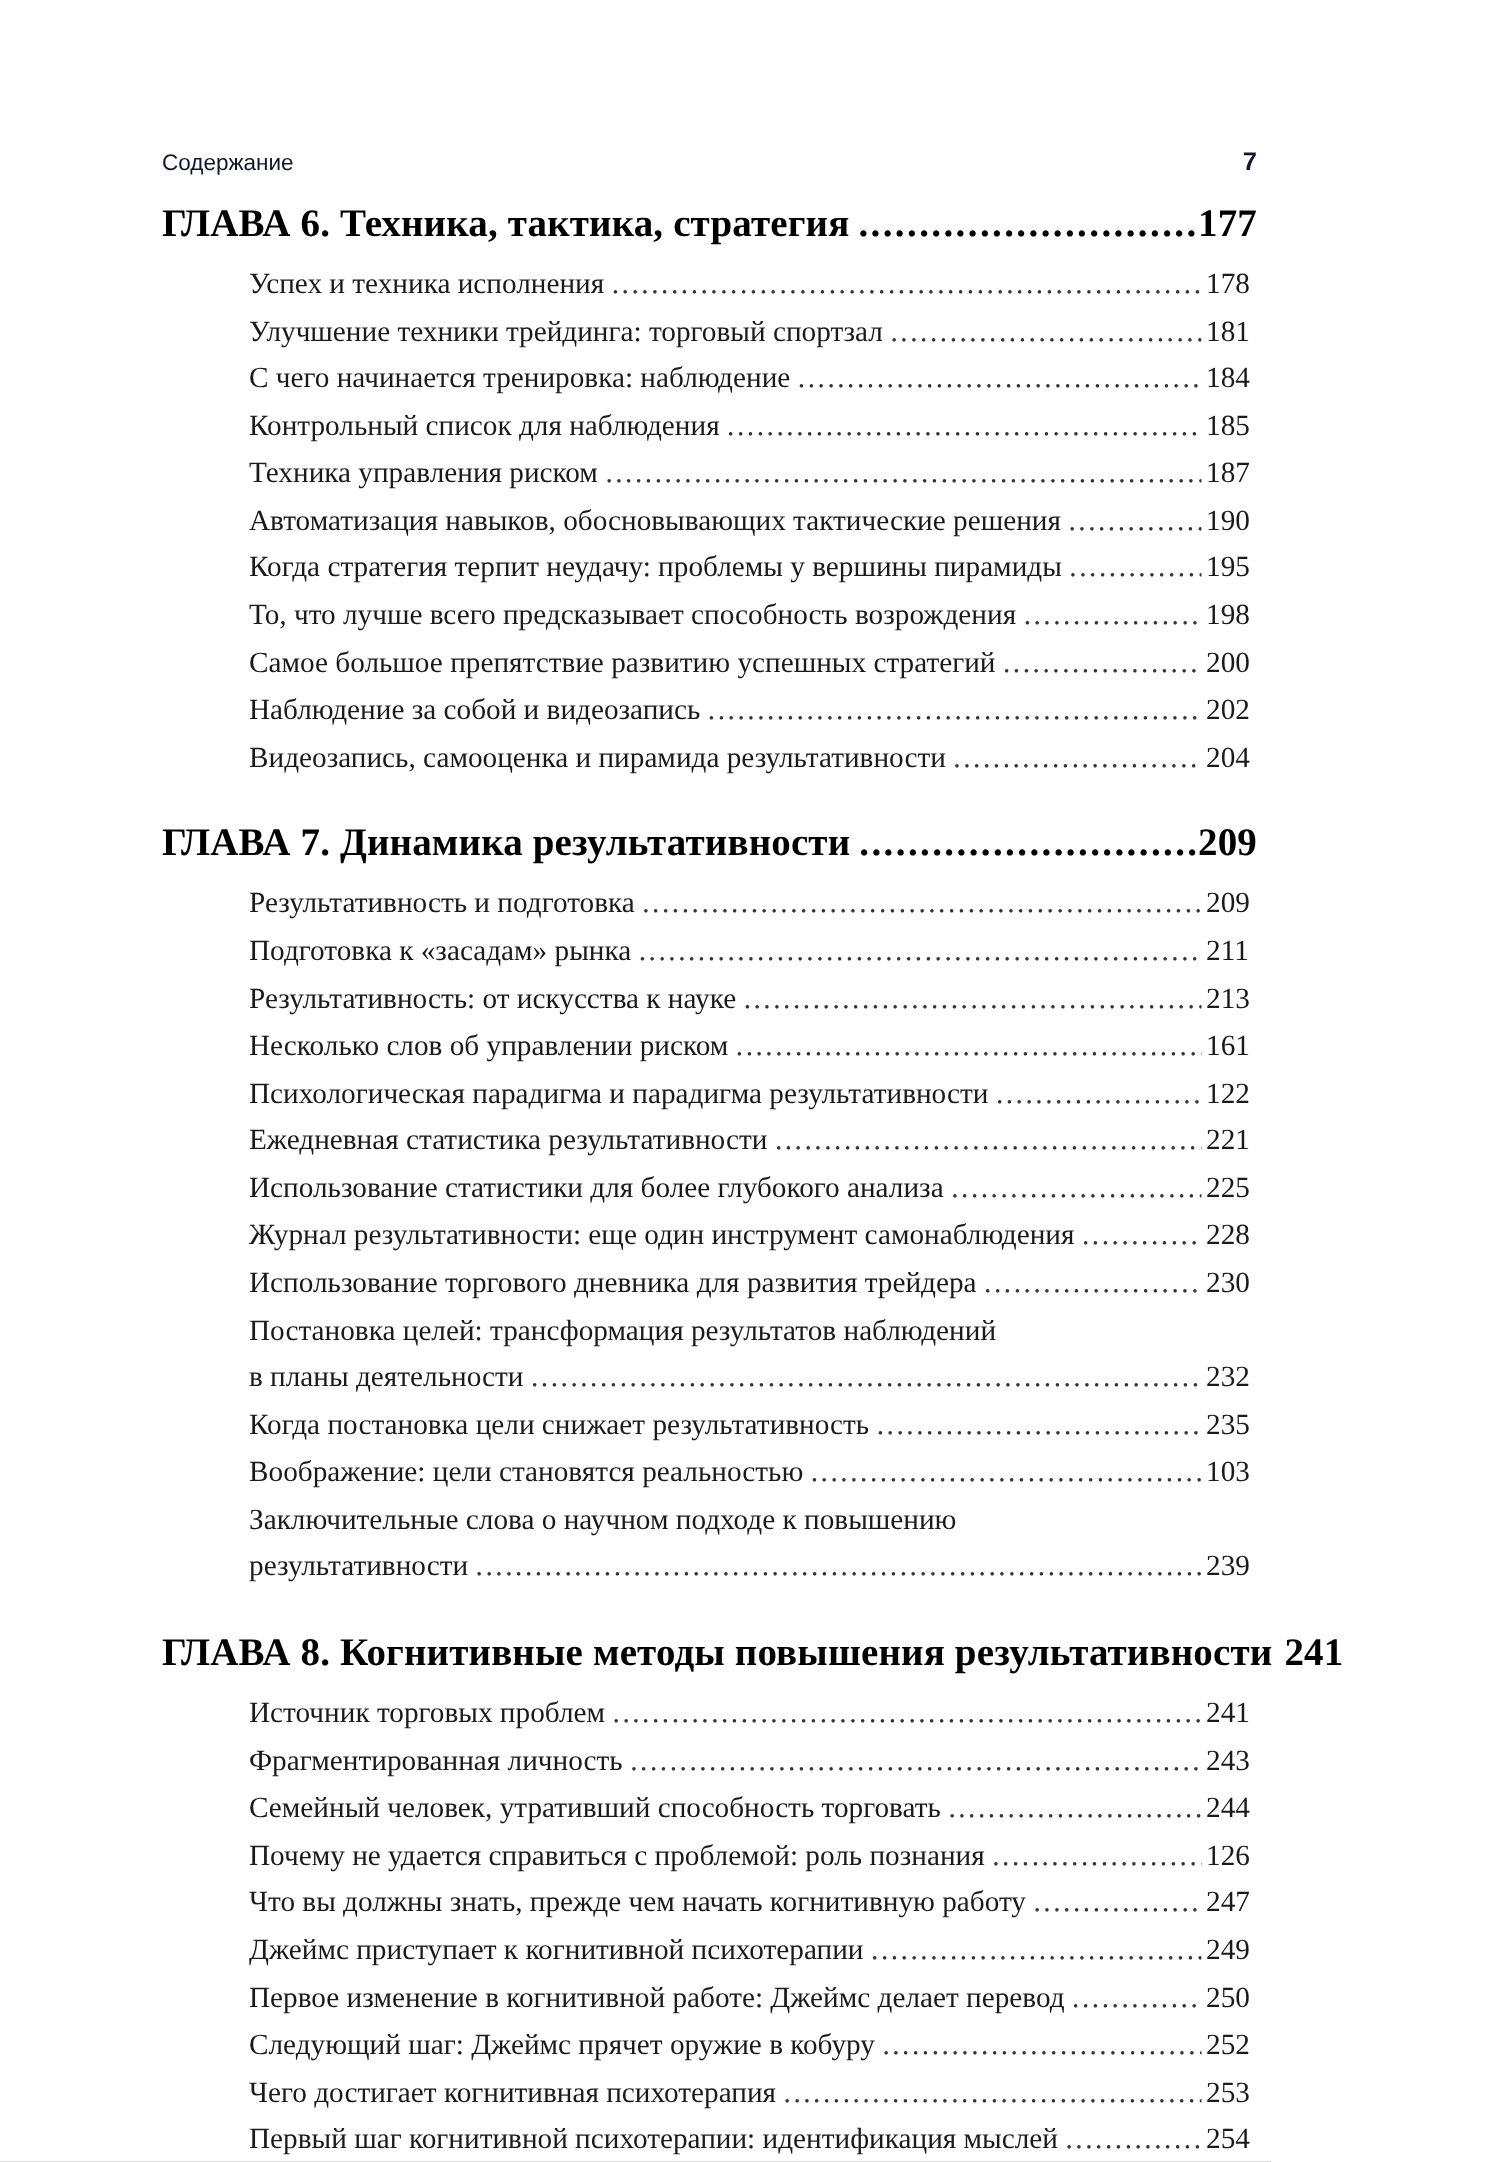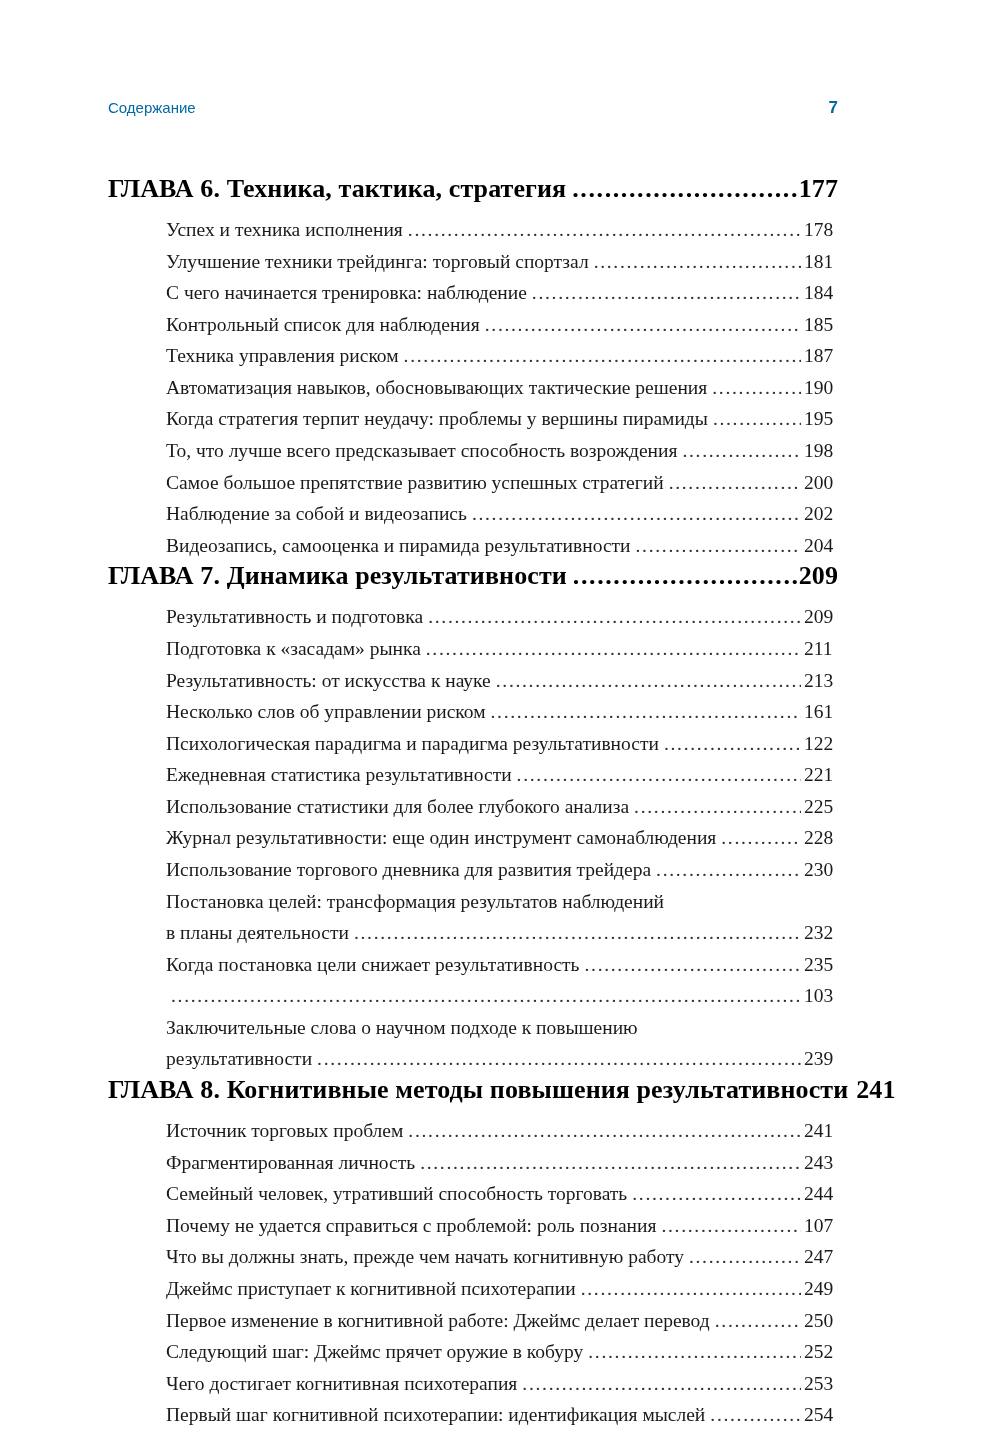--- a/index.html
+++ b/index.html
@@ -23,28 +23,29 @@
     left: 108px;
     top: 98px;
     width: 730px;
   }
   .runhead {
     display: flex;
     justify-content: space-between;
     align-items: baseline;
     font-family: "Liberation Sans", sans-serif;
     font-size: 15px;
-    color: #0369a1;
-    margin-bottom: 56px;
+    color: #0f172a;
+    margin-bottom: 16px;
   }
   .runhead .folio {
     font-weight: bold;
     font-size: 17px;
   }
   .chapter {
+    margin-top: 26px;
   }
   .chapter:first-of-type {
     margin-top: 0;
   }
   .chap-line {
     display: flex;
     align-items: baseline;
     font-family: "Liberation Serif", serif;
     font-weight: bold;
     font-size: 26px;
@@ -233,20 +234,21 @@
               <span class="etitle">в планы деятельности</span>
               <span class="leader">................................................................................................................................................................</span>
               <span class="epage">232</span>
             </div>
             <div class="entry">
               <span class="etitle">Когда постановка цели снижает результативность</span>
               <span class="leader">................................................................................................................................................................</span>
               <span class="epage">235</span>
             </div>
             <div class="entry">
+              <span class="etitle">Воображение: цели становятся реальностью</span>
               <span class="leader">................................................................................................................................................................</span>
               <span class="epage">103</span>
             </div>
             <div class="entry wrap-first">
               <span class="etitle">Заключительные слова о научном подходе к повышению</span>
             </div>
             <div class="entry">
               <span class="etitle">результативности</span>
               <span class="leader">................................................................................................................................................................</span>
               <span class="epage">239</span>
@@ -271,21 +273,21 @@
               <span class="epage">243</span>
             </div>
             <div class="entry">
               <span class="etitle">Семейный человек, утративший способность торговать</span>
               <span class="leader">................................................................................................................................................................</span>
               <span class="epage">244</span>
             </div>
             <div class="entry">
               <span class="etitle">Почему не удается справиться с проблемой: роль познания</span>
               <span class="leader">................................................................................................................................................................</span>
-              <span class="epage">107</span>
+              <span class="epage">126</span>
             </div>
             <div class="entry">
               <span class="etitle">Что вы должны знать, прежде чем начать когнитивную работу</span>
               <span class="leader">................................................................................................................................................................</span>
               <span class="epage">247</span>
             </div>
             <div class="entry">
               <span class="etitle">Джеймс приступает к когнитивной психотерапии</span>
               <span class="leader">................................................................................................................................................................</span>
               <span class="epage">249</span>

